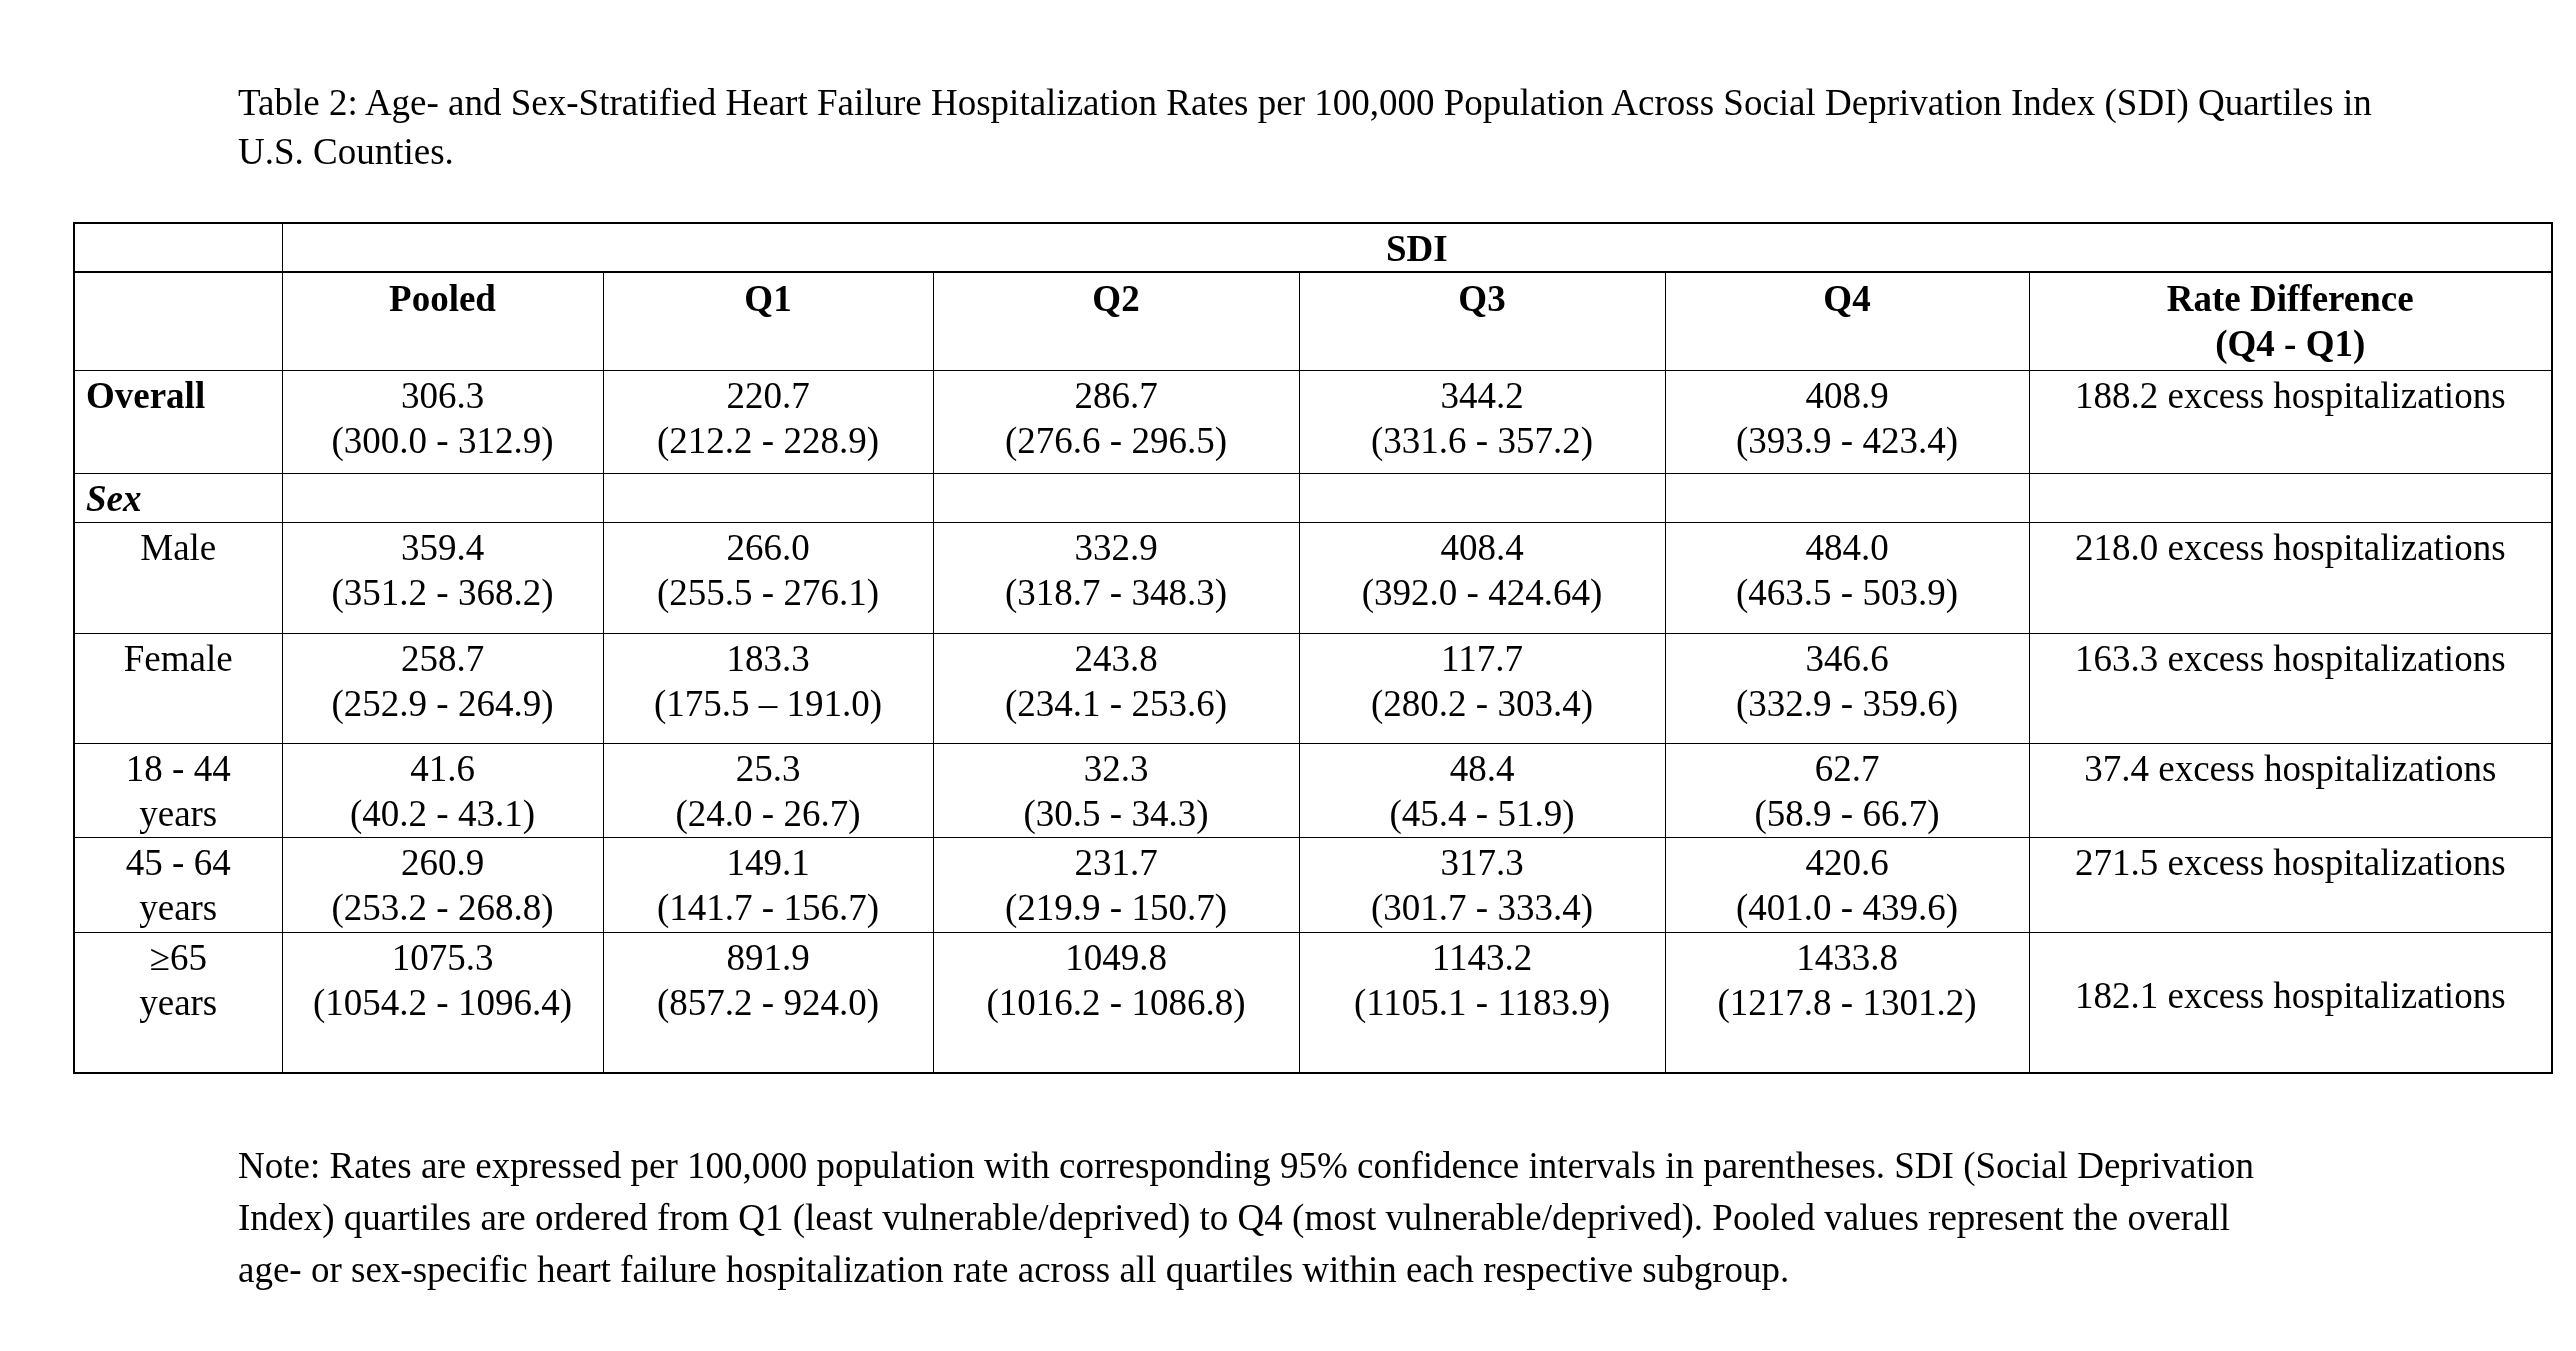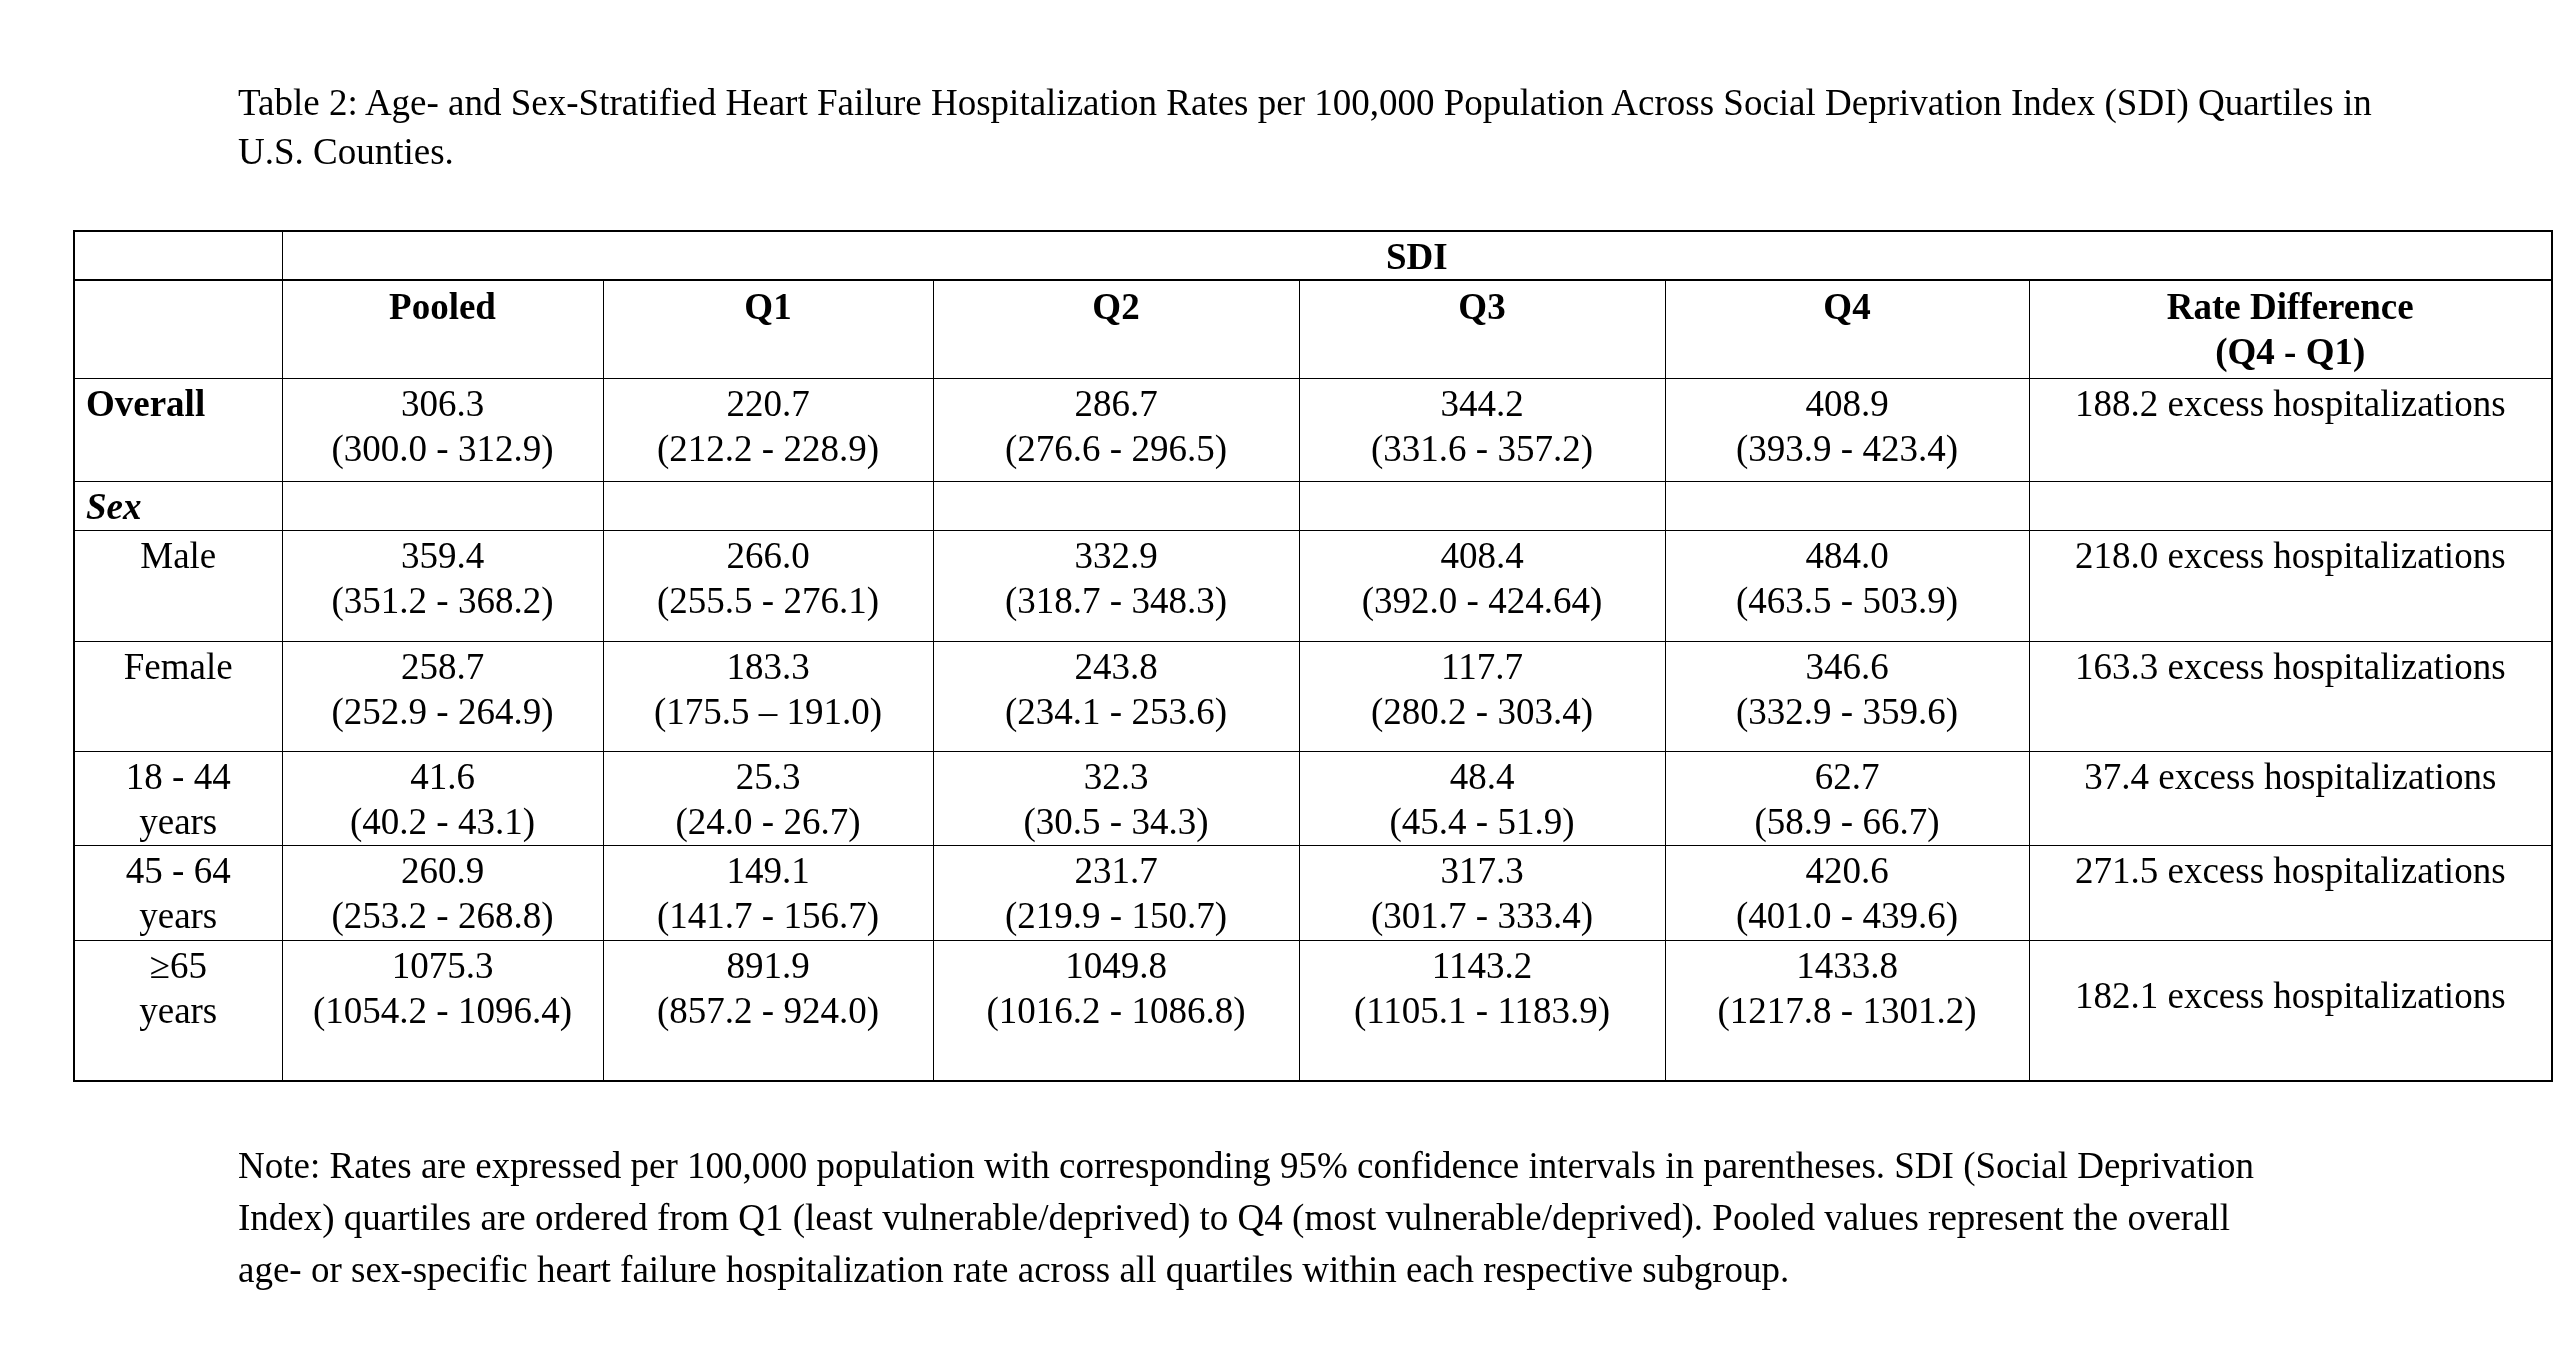--- a/index.html
+++ b/index.html
@@ -13,21 +13,21 @@
   }
   .title{
     position:absolute;
     left:238px;top:78px;
     width:2156px;
     font-size:37px;
     line-height:49px;
   }
   table.tbl{
     position:absolute;
-    left:73px;top:230px;
+    left:73px;top:222px;
     width:2479px;
     border-collapse:collapse;
     table-layout:fixed;
     font-size:37px;
   }
   table.tbl td{
     border:1.6px solid #000;
     vertical-align:top;
     text-align:center;
     line-height:45px;
@@ -41,21 +41,21 @@
     text-align:left;
     padding-left:1003px;
     line-height:42px;
   }
   td.colhead{font-weight:bold;padding-top:6.2px;}
   td.lbl{text-align:center;}
   td.lbl.left{text-align:left;padding-left:11px;}
   td.lbl.bold{font-weight:bold;}
   td.val .line{white-space:nowrap;}
   td.diff{white-space:nowrap;text-align:center;}
-  td.diff.low{padding-top:32px;margin-top:40px;}
+  td.diff.low{padding-top:40px;margin-top:40px;}
   .note{
     position:absolute;
     left:238px;top:1140px;
     width:2031px;
     font-size:37px;
     line-height:52px;
   }
 </style>
 </head>
 <body>

